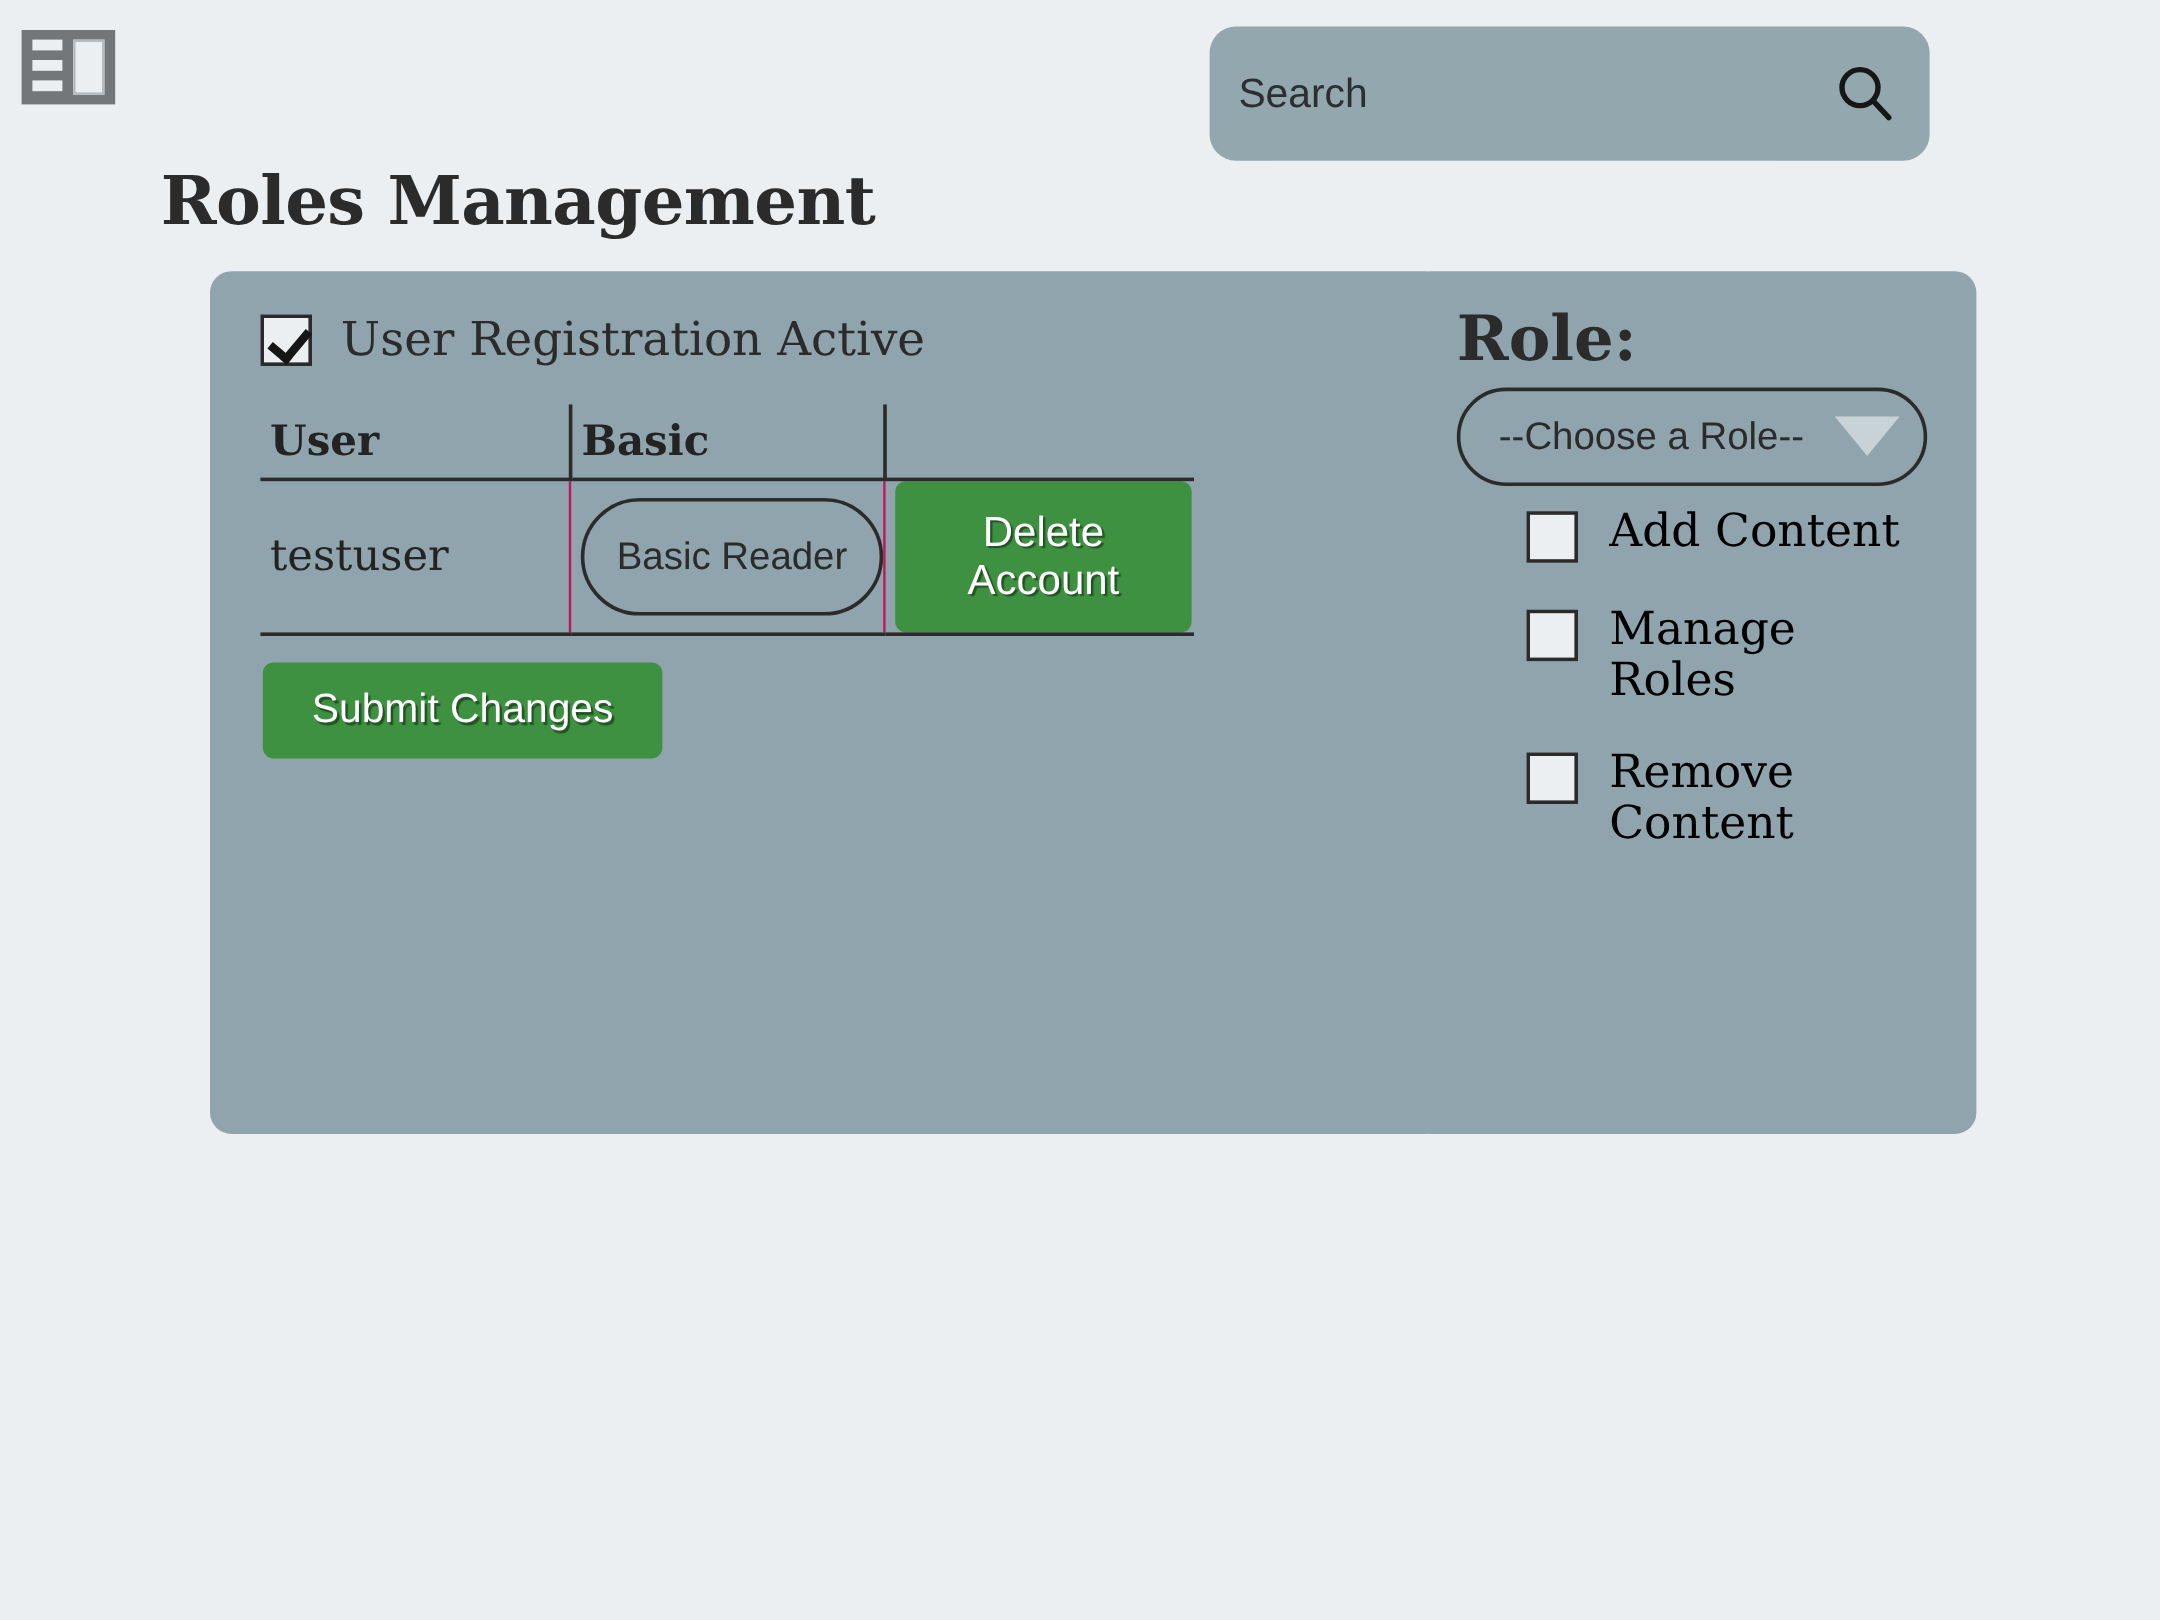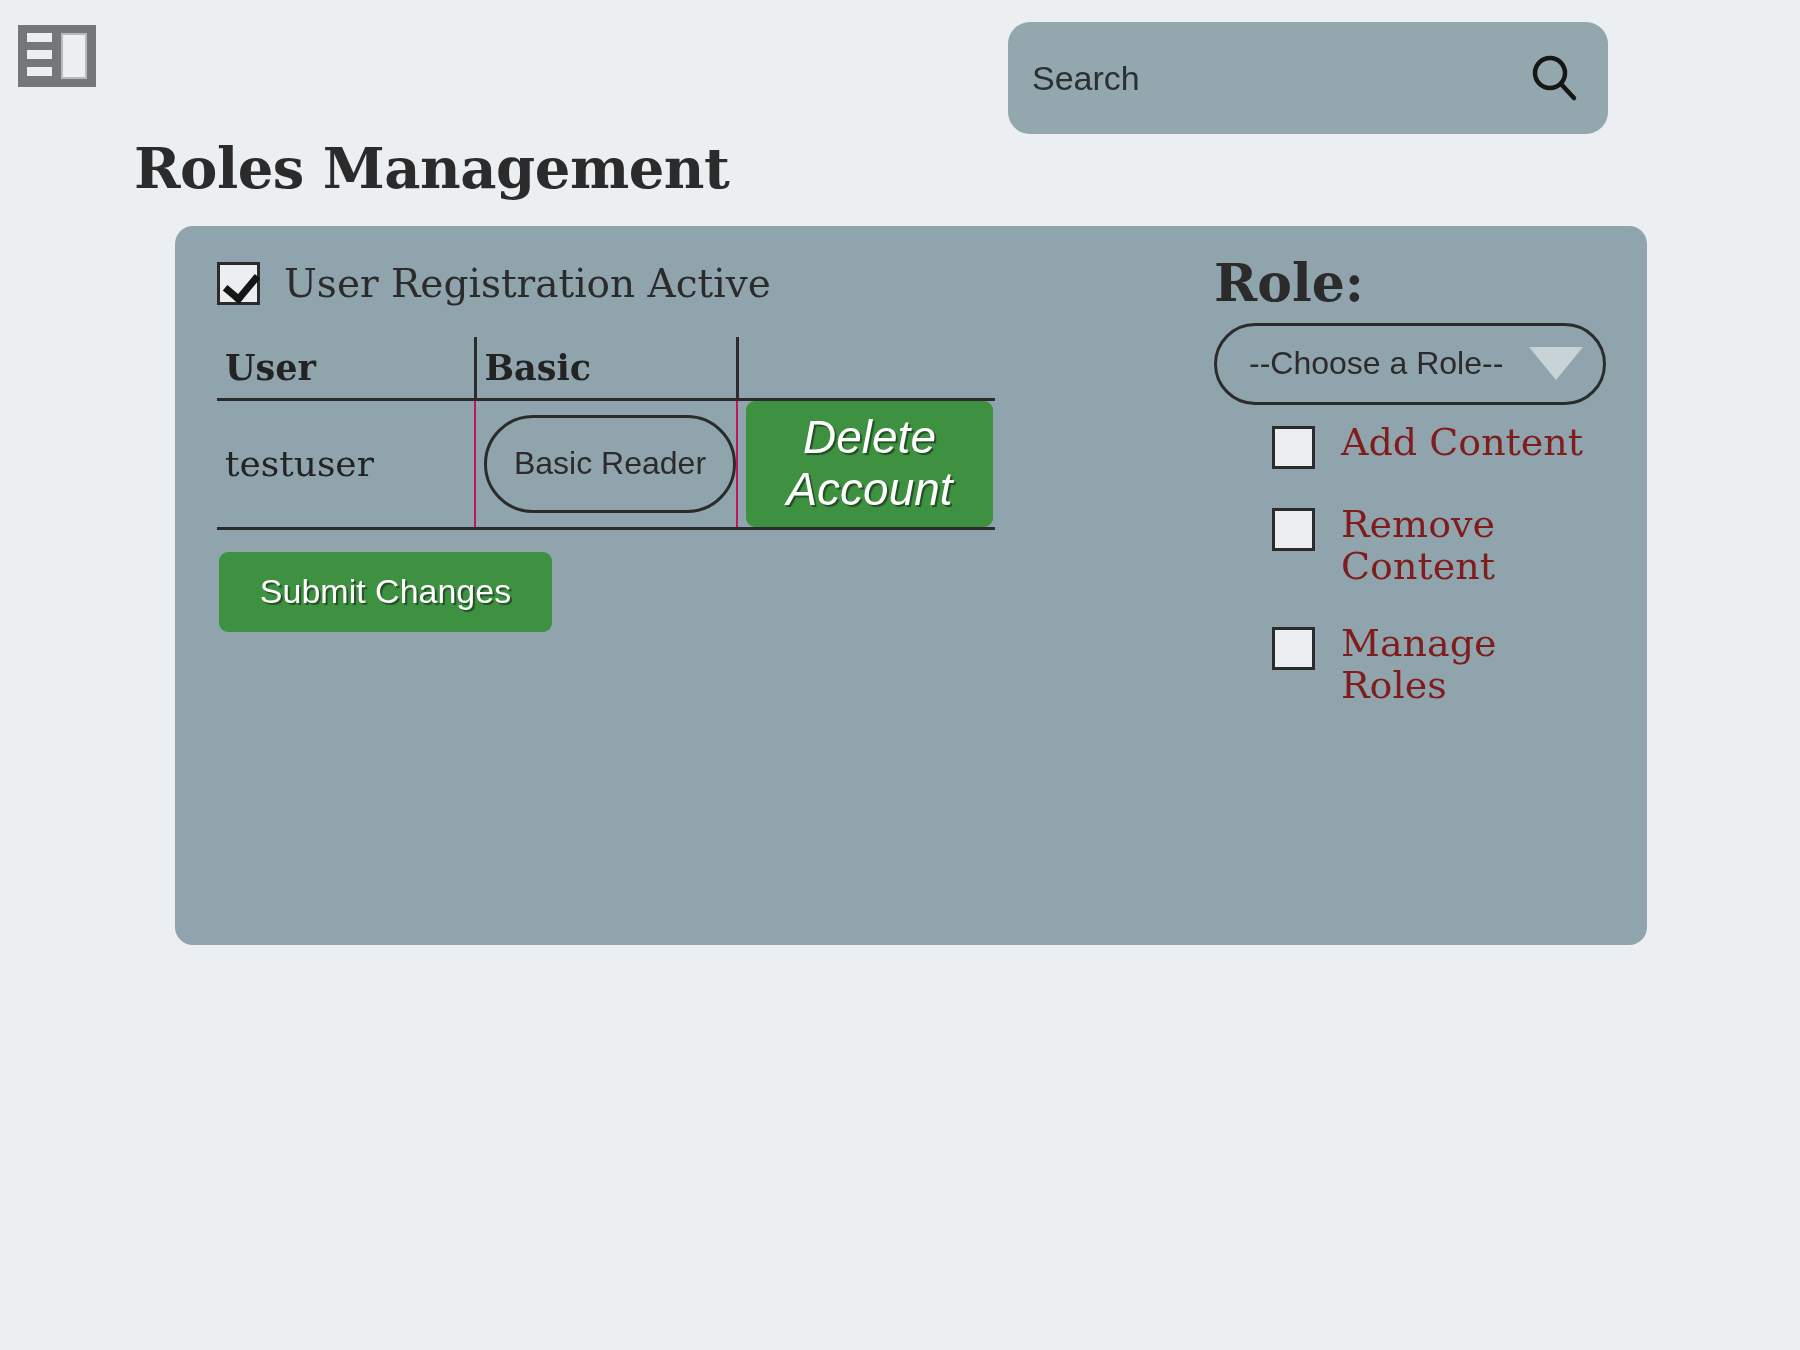--- a/index.html
+++ b/index.html
@@ -217,23 +217,22 @@
     border-radius: 9px;
     color: #ffffff;
     font-family: "Liberation Sans", sans-serif;
     text-shadow: 2px 2px 1px rgba(0,0,0,0.45);
     cursor: pointer;
     line-height: 1.12;
   }
   .btn-delete {
     width: 247px;
     height: 126px;
-    font-size: 46px;
+    font-size: 35px;
     display: block;
-    font-style: italic;
   }
   .btn-submit {
     margin-top: 22px;
     margin-left: 2px;
     width: 333px;
     height: 80px;
     font-size: 34px;
   }
 
   
@@ -297,21 +296,21 @@
     height: 43px;
     background: #eceff1;
     border: 3px solid #2b2b2b;
     flex: 0 0 auto;
     margin-top: 5px;
     cursor: pointer;
   }
   .perm-label {
     font-family: "DejaVu Serif", serif;
     font-size: 38px;
-    color: #7f1d1d;
+    color: #000000;
     line-height: 1.12;
     max-width: 250px;
   }
 </style>
 </head>
 <body>
 
 <div class="topbar">
 
   <div class="sidebar-toggle">
@@ -382,20 +381,20 @@
   </div>
 
 
   <div class="perm-list">
     <div class="perm-row">
       <span class="perm-cb"></span>
       <span class="perm-label">Add Content</span>
     </div>
     <div class="perm-row">
       <span class="perm-cb"></span>
-      <span class="perm-label">Remove Content</span>
+      <span class="perm-label">Manage Roles</span>
     </div>
     <div class="perm-row">
       <span class="perm-cb"></span>
-      <span class="perm-label">Manage Roles</span>
+      <span class="perm-label">Remove Content</span>
     </div>
   </div>
 </div>
 
 </body></html>

